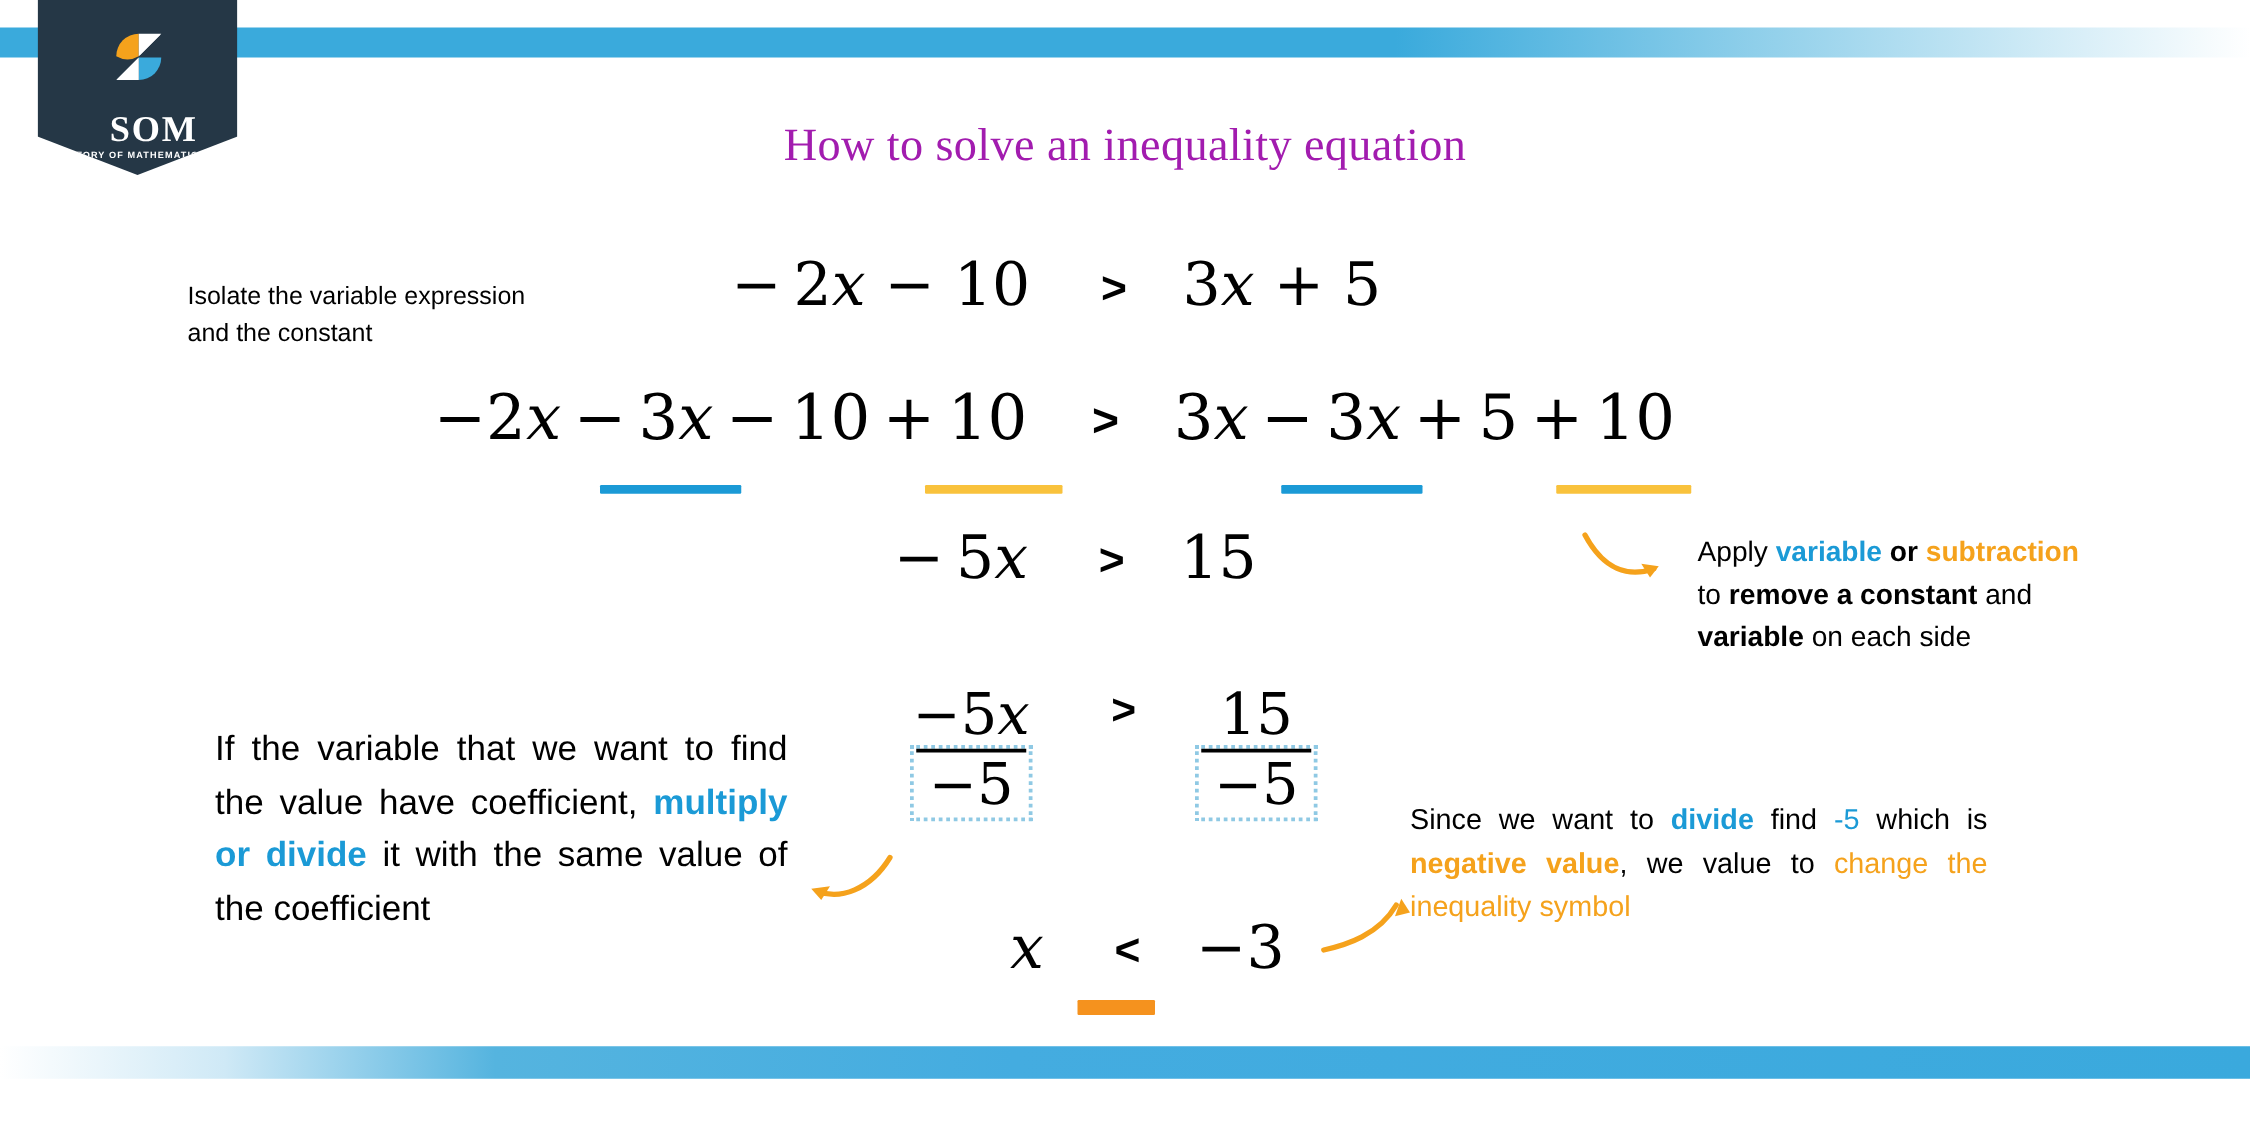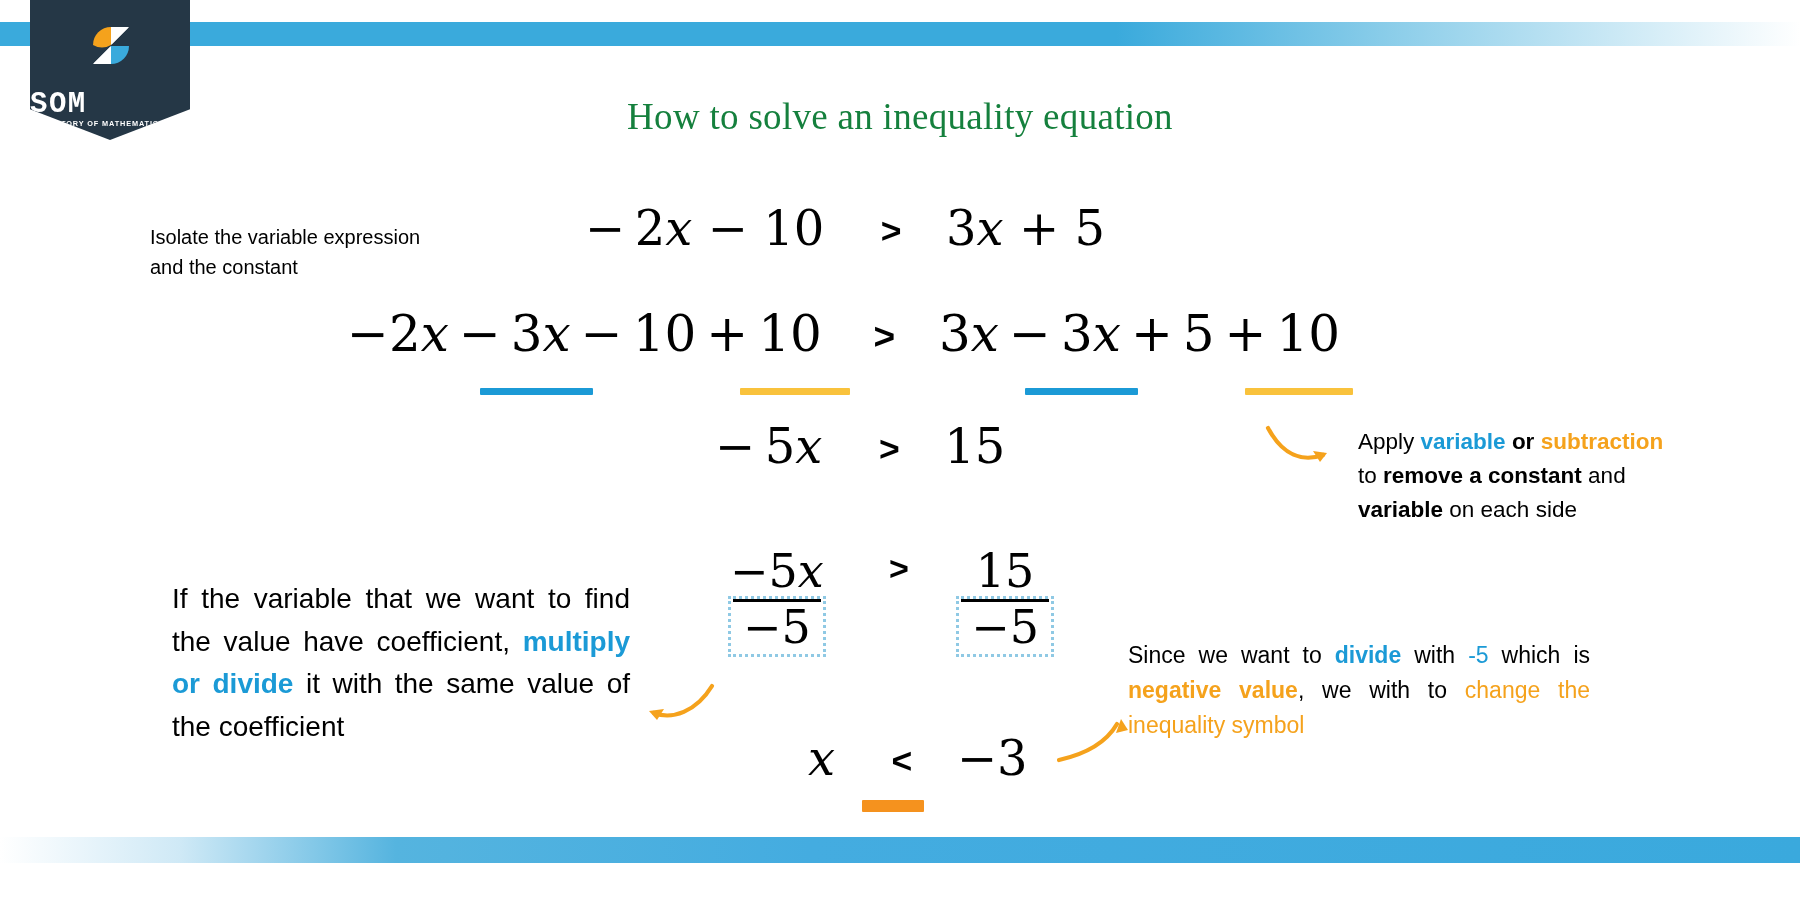--- a/index.html
+++ b/index.html
@@ -25,34 +25,34 @@
 
   
   .pennant{
     position:absolute;left:30px;top:0;width:160px;height:140px;
     background:#253746;
     clip-path:polygon(0 0,100% 0,100% 78%,50% 100%,0 78%);
     z-index:5;
   }
   .logo-mark{position:absolute;left:52px;top:25px;width:58px;height:58px;}
   .logo-text{
-    position:absolute;left:0;top:90px;width:186px;text-align:left;
-    color:#ffffff;font-family:Liberation Mono, monospace;
+    position:absolute;left:0;top:90px;width:186px;text-align:center;
+    color:#ffffff;font-family:Liberation Serif, serif;
     font-weight:bold;font-size:29px;letter-spacing:1.5px;line-height:1;
   }
   .logo-sub{
     position:absolute;left:0;top:120px;width:160px;text-align:center;
     color:#ffffff;font-family:"Liberation Sans",sans-serif;
     font-weight:bold;font-size:7.3px;letter-spacing:0.9px;line-height:1;
   }
 
   
   .title{
     position:absolute;left:0;top:95px;width:1800px;text-align:center;
-    font-size:37px;color:#15803d;font-family:"Liberation Serif",serif;
+    font-size:37px;color:#a21caf;font-family:"Liberation Serif",serif;
     letter-spacing:0.3px;
   }
 
   
   .math{
     font-family:"DejaVu Serif", serif;
     color:#000;
     white-space:nowrap;
     position:absolute;
   }
@@ -184,21 +184,21 @@
   <div class="note just" style="left:172px;top:578px;width:458px;font-size:28px;">
     <span>If the variable that we want to find the value have coefficient, </span><span class="b blue">multiply or divide</span><span> it with the same value of the coefficient</span>
   </div>
 
   <svg class="arrow" style="left:638px;top:678px;width:78px;height:50px;" viewBox="0 0 78 50">
     <path d="M74 8 C58 34, 34 42, 16 35" stroke="#f5a21c" stroke-width="4.2" fill="none" stroke-linecap="round"></path>
     <path d="M11 33 L26 31 L19 42 Z" fill="#f5a21c"></path>
   </svg>
 
   <div class="note just" style="left:1128px;top:638px;width:462px;font-size:23px;">
-    <span>Since we want to </span><span class="b blue">divide</span><span> with </span><span class="blue">-5</span><span> which is </span><span class="b orange">negative value</span><span>, we with to </span><span class="orange">change the inequality symbol</span>
+    <span>Since we want to </span><span class="b blue">divide</span><span> find </span><span class="blue">-5</span><span> which is </span><span class="b orange">negative value</span><span>, we value to </span><span class="orange">change the inequality symbol</span>
   </div>
 
   <div class="math" style="left:808px;top:730px;font-size:48px;">
     <span class="mi">x</span>
     <span style="display:inline-block;width:26px;"></span>
     <span class="ineq">&lt;</span>
     <span style="display:inline-block;width:14px;"></span>
     <span>−3</span>
   </div>
 

